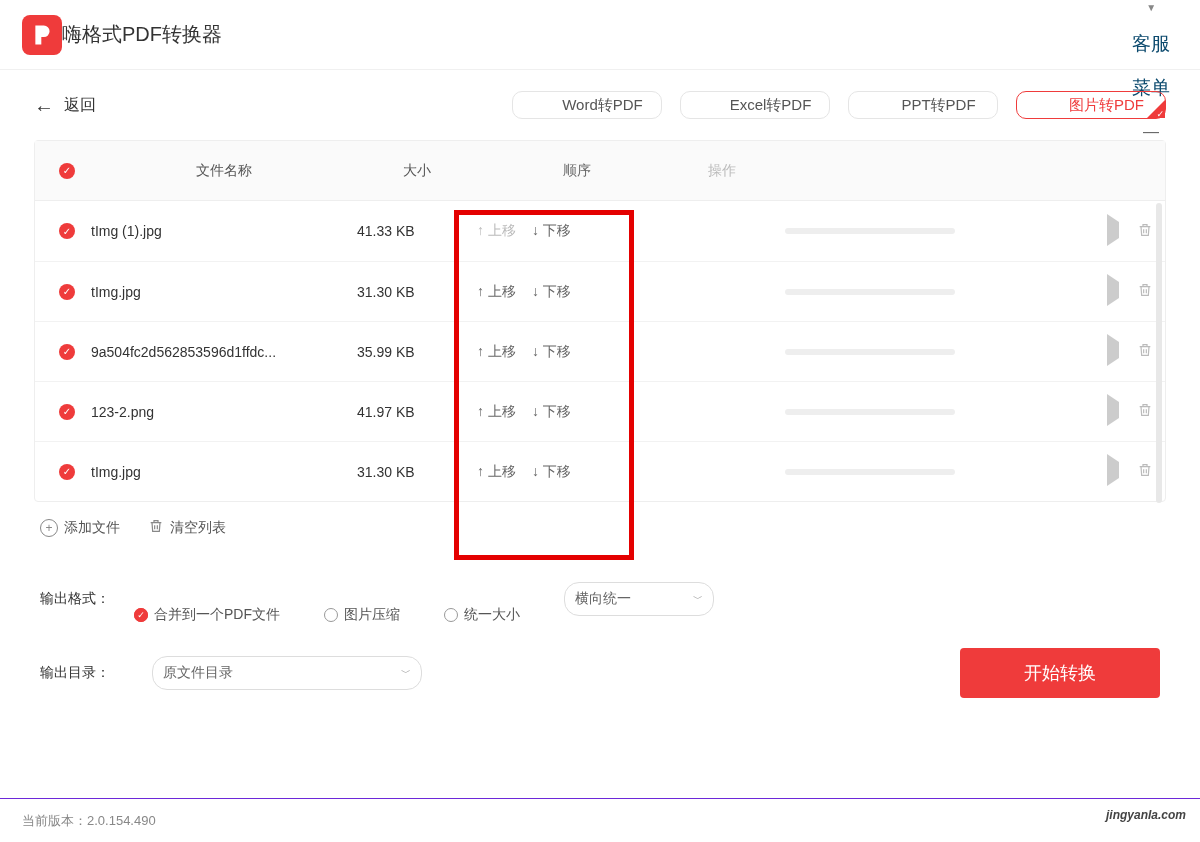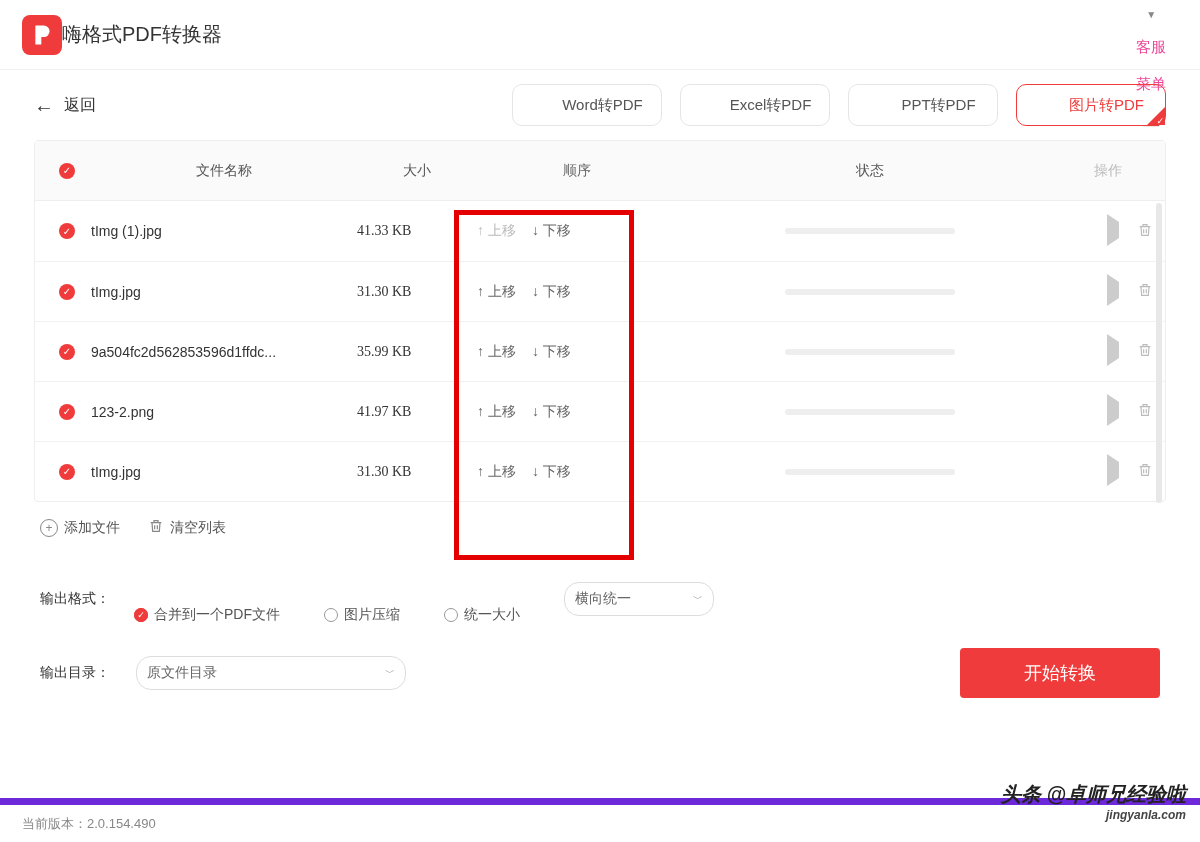--- a/index.html
+++ b/index.html
@@ -5,42 +5,42 @@
   * { box-sizing: border-box; margin: 0; padding: 0; }
   body { font-family: "Microsoft YaHei", Arial, sans-serif; background: #fff; width: 1200px; height: 842px; overflow: hidden; font-size: 14px; color: #333; }
   .titlebar { height: 70px; display: flex; align-items: center; padding: 0 22px; border-bottom: 1px solid #f0f0f0; }
   .logo-box { width: 40px; height: 40px; background: #ef3b3b; border-radius: 8px; display: flex; align-items: center; justify-content: center; color: #fff; font-weight: bold; font-size: 20px; }
   .app-title { font-size: 20px; font-weight: 500; }
   .titlebar-right { margin-left: auto; display: flex; align-items: center; gap: 18px; flex-direction: column; }
   .avatar { width: 32px; height: 32px; border-radius: 50%; background: #eee; display: flex; align-items: center; justify-content: center; color: #bbb; }
   .user-name { font-size: 15px; color: #555; }
   .crown { color: #ffb400; font-size: 18px; }
   .chev { color: #888; font-size: 10px; }
-  .tb-link { color: #ec4899; cursor: pointer; font-size: 15px; }
+  .tb-link { color: #0c4a6e; cursor: pointer; font-size: 19px; }
   .tb-icon { font-size: 16px; color: #666; cursor: pointer; padding: 4px 6px; }
   .tb-close { font-size: 18px; }
 
   .toolbar { height: 70px; display: flex; align-items: center; padding: 0 34px; }
   .back { display: flex; align-items: center; gap: 10px; cursor: pointer; }
   .back-arrow { font-size: 20px; }
   .back-label { font-size: 16px; }
   .tabs { margin-left: auto; display: flex; gap: 18px; }
-  .tab { width: 150px; height: 42px; border: 1px solid #e5e5e5; border-radius: 10px; display: flex; align-items: center; justify-content: center; cursor: pointer; color: #555; font-size: 15px; position: relative; padding-left: 31px; }
+  .tab { width: 150px; height: 28px; border: 1px solid #e5e5e5; border-radius: 10px; display: flex; align-items: center; justify-content: center; cursor: pointer; color: #555; font-size: 15px; position: relative; padding-left: 31px; }
   .tab.active { border-color: #ef3b3b; color: #ef3b3b; }
   .tab.active::after { content: ""; position: absolute; right: 0; bottom: 0; border-style: solid; border-width: 0 0 18px 18px; border-color: transparent transparent #ef3b3b transparent; }
   .tab.active::before { content: "✓"; position: absolute; right: 1px; bottom: -1px; color: #fff; font-size: 9px; z-index: 1; }
 
   .table-wrap { margin: 0 34px; border: 1px solid #eee; border-radius: 4px; position: relative; }
   .thead, .trow { display: flex; align-items: center; height: 60px; padding: 0 12px; }
   .thead { background: #fafafa; border-bottom: 1px solid #eee; font-weight: 500; color: #555; }
   .trow { border-top: 1px solid #f2f2f2; }
   .trow:first-of-type { border-top: none; }
   .col-check { width: 40px; display: flex; justify-content: center; }
   .col-name { width: 270px; padding-left: 4px; overflow: hidden; text-overflow: ellipsis; white-space: nowrap; }
-  .col-size { width: 120px; font-family: Liberation Serif, serif; }
+  .col-size { width: 120px; }
   .col-order { width: 200px; display: flex; gap: 16px; color: #666; }
   .col-status { flex: 1; display: flex; align-items: center; justify-content: center; }
   .col-ops { width: 90px; display: flex; justify-content: flex-end; gap: 18px; color: #bbb; }
   .thead .col-name, .thead .col-size, .thead .col-order, .thead .col-status, .thead .col-ops { justify-content: center; text-align: center; }
   .thead .col-name { text-align: center; }
   .check-icon { width: 16px; height: 16px; border-radius: 50%; background: #ef3b3b; color: #fff; display: flex; align-items: center; justify-content: center; font-size: 10px; }
   .move-btn { cursor: pointer; display: inline-flex; align-items: center; gap: 2px; }
   .move-btn.disabled { color: #bbb; cursor: default; }
   .progress { width: 170px; height: 6px; border-radius: 3px; background: #eee; }
   .op-icon { cursor: pointer; }
@@ -59,25 +59,25 @@
   .opt-label { font-size: 14px; color: #333; }
   .radio-group { display: flex; align-items: center; gap: 44px; }
   .radio { display: flex; align-items: center; gap: 6px; cursor: pointer; color: #555; margin-top: 32px; }
   .radio-dot { width: 14px; height: 14px; border: 1px solid #999; border-radius: 50%; position: relative; }
   .radio.checked .radio-dot { border-color: #ef3b3b; }
   .radio.checked .radio-dot::after { content: ""; position: absolute; inset: 2px; background: #ef3b3b; border-radius: 50%; }
   .radio.checked .radio-dot.check-style::after { content: "✓"; background: #ef3b3b; color: #fff; inset: -1px; border-radius: 50%; display: flex; align-items: center; justify-content: center; font-size: 9px; }
   .dropdown { height: 34px; min-width: 150px; border: 1px solid #ddd; border-radius: 15px; display: inline-flex; align-items: center; padding: 0 10px; gap: 8px; color: #666; cursor: pointer; justify-content: space-between; }
   .dropdown .dd-chev { font-size: 10px; color: #999; }
 
-  .outdir-row { margin-top: 24px; display: flex; align-items: center; gap: 26px; justify-content: center; }
+  .outdir-row { margin-top: 24px; display: flex; align-items: center; gap: 42px; justify-content: center; }
   .outdir-select { width: 270px; }
   .convert-btn { margin-left: auto; width: 200px; height: 50px; background: #ef3b3b; color: #fff; border: none; border-radius: 4px; font-size: 18px; cursor: pointer; }
 
-  .footer { position: absolute; bottom: 0; left: 0; right: 0; height: 44px; border-top: 7px solid #6d28d9; display: flex; align-items: center; padding: 0 22px; color: #888; font-size: 13px; }
+  .footer { position: absolute; bottom: 0; left: 0; right: 0; height: 44px; border-top: 1px solid #6d28d9; display: flex; align-items: center; padding: 0 22px; color: #888; font-size: 13px; }
 
   .watermark { position: absolute; right: 14px; bottom: 20px; text-align: right; font-weight: 600; }
   .watermark .wm1 { font-size: 20px; color: #222; font-style: italic; }
   .watermark .wm2 { font-size: 12px; color: #444; font-style: italic; }
 </style>
 </head>
 <body>
 
 <div class="titlebar">
   <div class="logo-box">
@@ -121,21 +121,20 @@
 </div>
 
 <div class="table-wrap">
   <div class="thead">
     <div class="col-check">
         <div class="check-icon">✓</div>
       </div>
     <div class="col-name" style="text-align:center">文件名称</div>
     <div class="col-size">大小</div>
     <div class="col-order" style="justify-content:center">顺序</div>
-    <div class="col-status">状态</div>
     <div class="col-ops" style="justify-content:center">操作</div>
   </div>
   <div id="table-body">
       <div class="trow">
         <div class="col-check">
           <div class="check-icon">✓</div>
         </div>
         <div class="col-name">tImg (1).jpg</div>
         <div class="col-size">41.33 KB</div>
         <div class="col-order">
@@ -285,15 +284,14 @@
     <button class="convert-btn">开始转换</button>
   </div>
 </div>
 
 <div class="footer">
   <span>当前版本：</span>
   <span>2.0.154.490</span>
 </div>
 
 <div class="watermark">
-  <div class="wm1">头条 @卓师兄经验啦</div>
   <div class="wm2">jingyanla.com</div>
 </div>
 
 </body></html>

